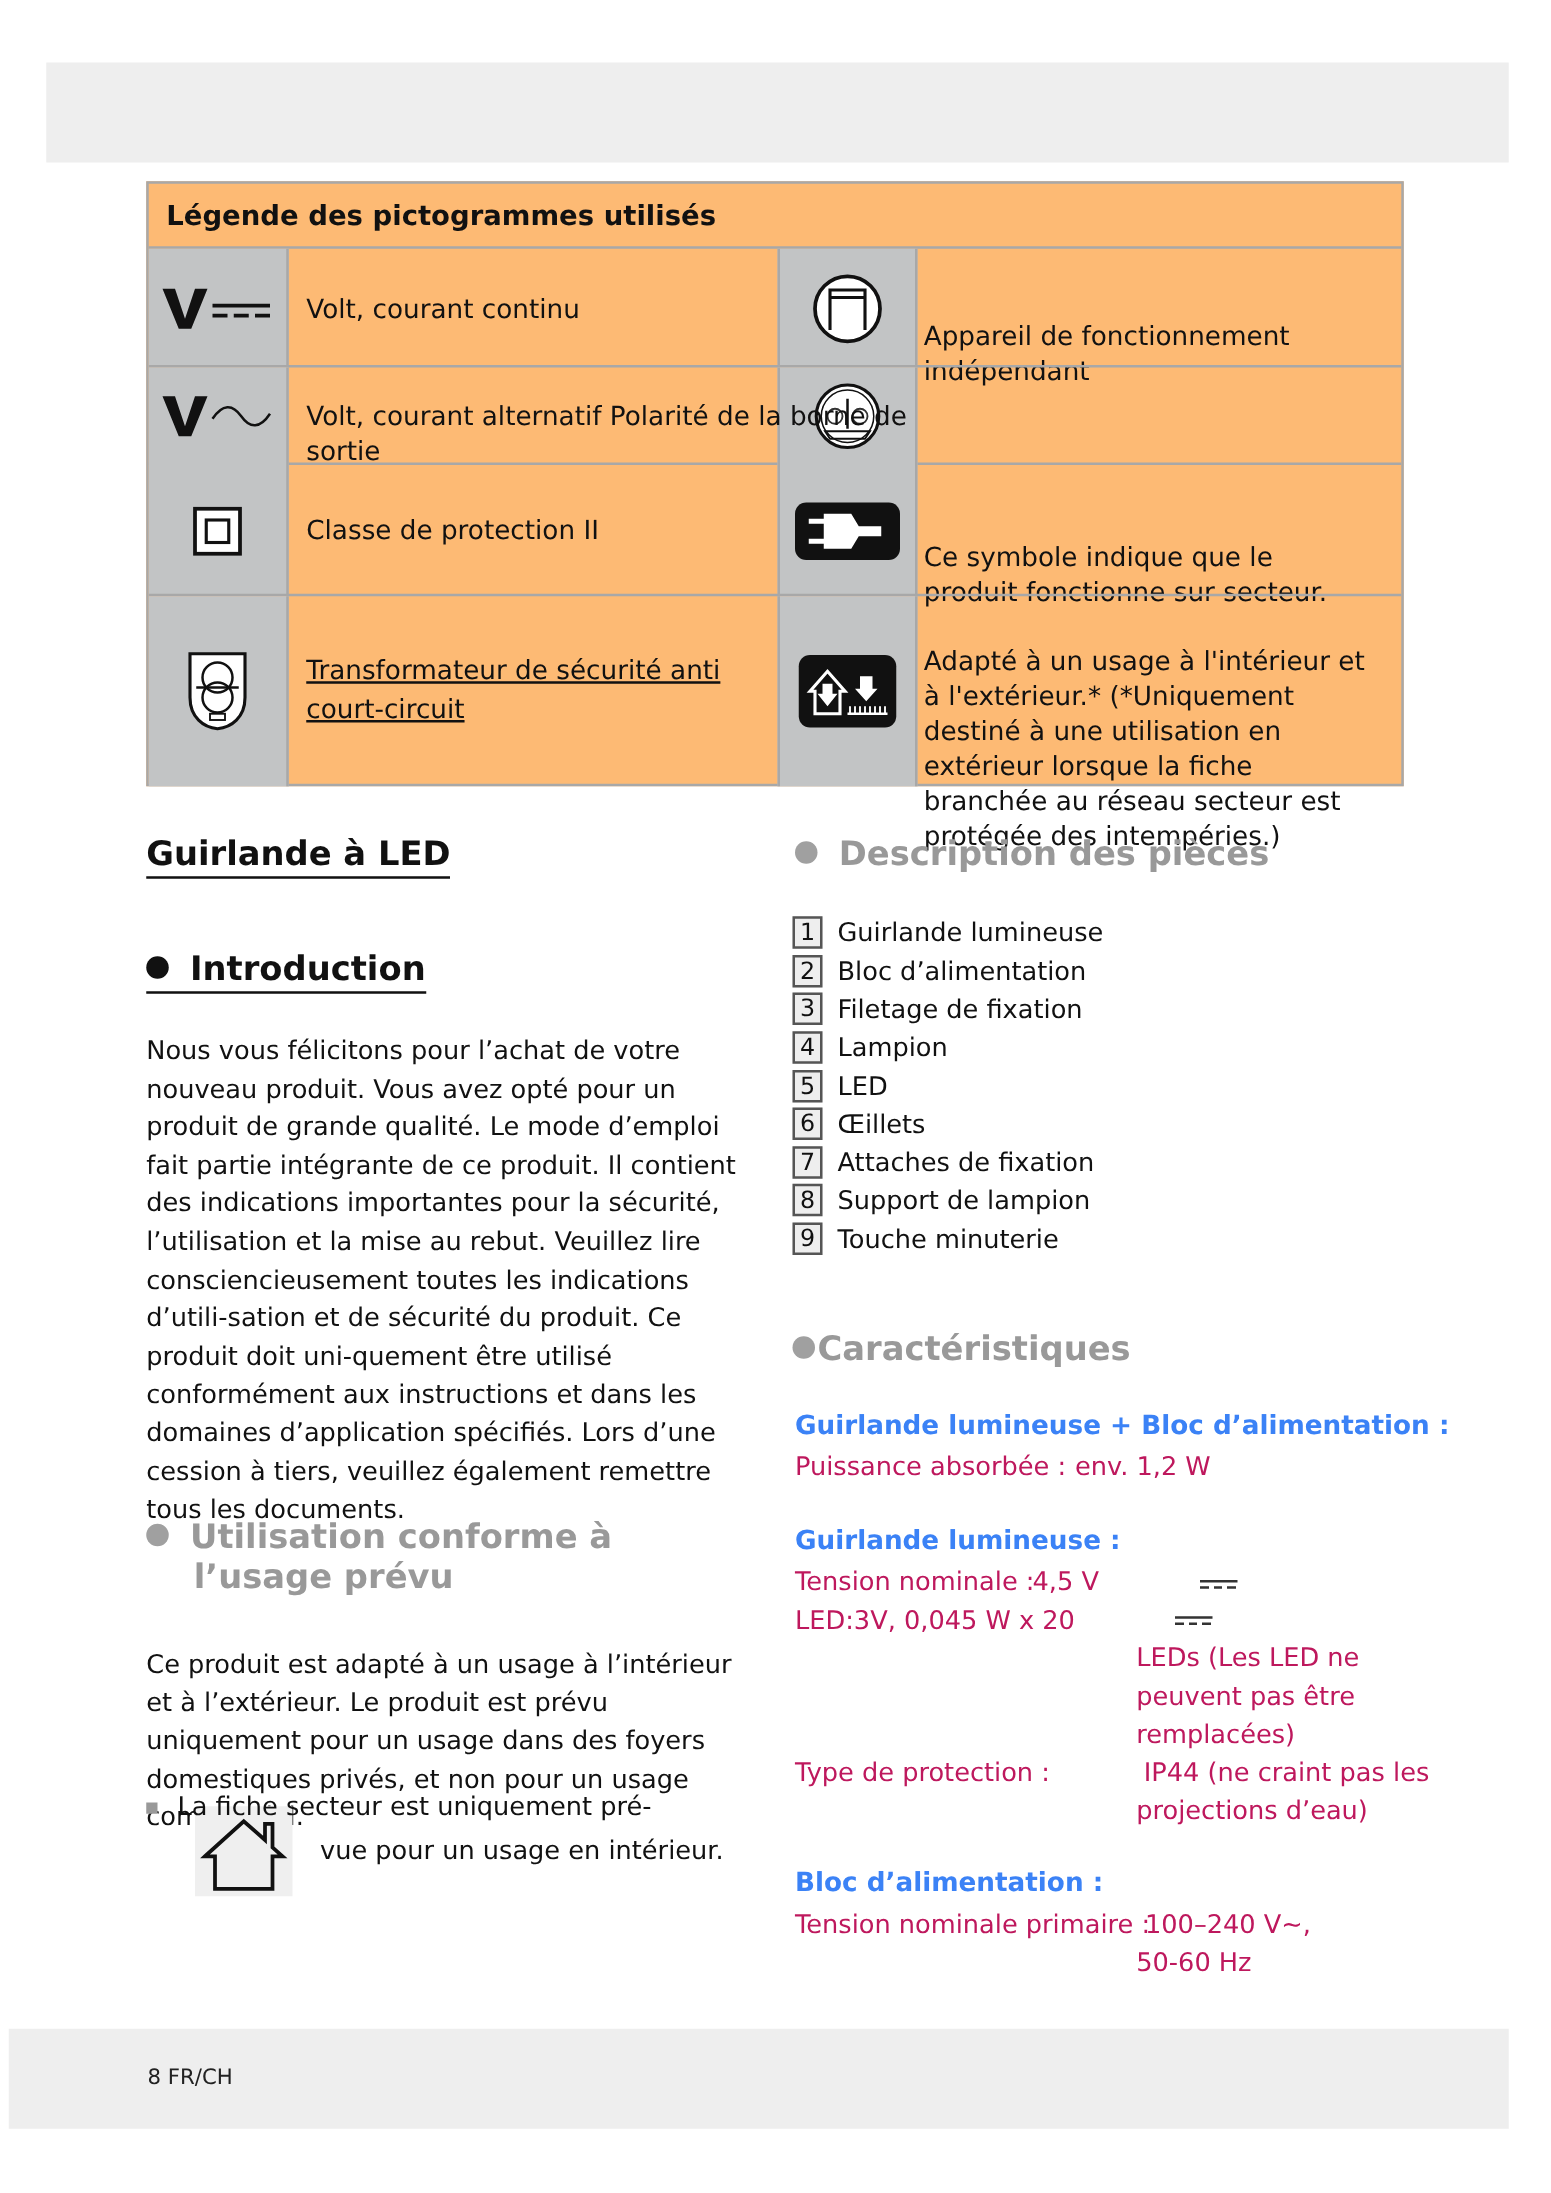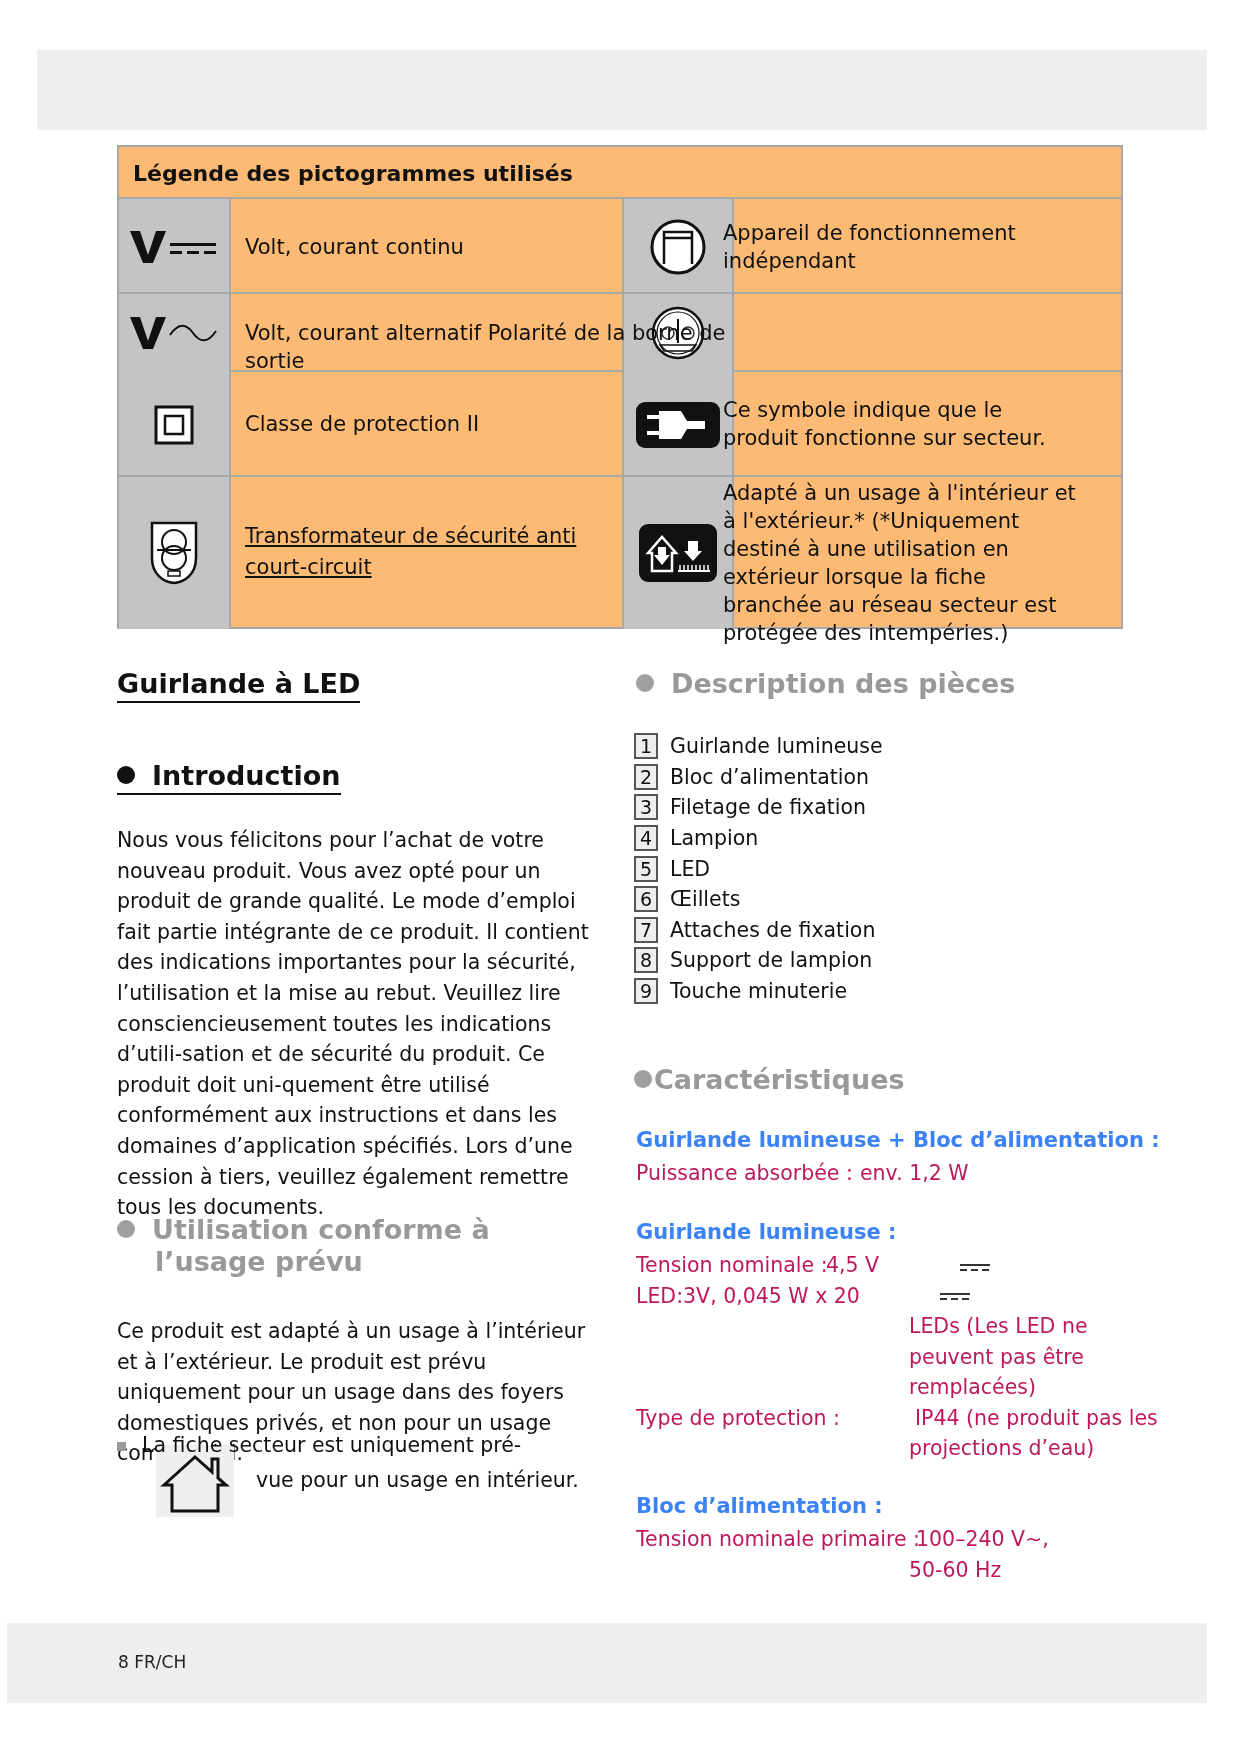--- a/index.html
+++ b/index.html
@@ -14,21 +14,21 @@
     
     .legend { position: absolute; left: 117px; top: 145px; width: 1006px; height: 484px;
       border: 2px solid #a8a8a8; box-sizing: border-box; background: #fdba74; }
     .legend-title { position: absolute; left: 14px; top: 14px; font-weight: bold; font-size: 22px; color: #111; }
     .legend-row { position: absolute; left: 0; width: 1002px; border-top: 2px solid #a8a8a8; }
     .cell-icon { position: absolute; top: 0; bottom: 0; background: #c2c4c5; display: flex; align-items: center; justify-content: center; }
     .cell-icon.l { left: 0; width: 110px; border-right: 2px solid #a8a8a8; }
     .cell-icon.r { left: 503px; width: 108px; border-left: 2px solid #a8a8a8; border-right: 2px solid #a8a8a8; }
     .cell-text { position: absolute; font-size: 21px; line-height: 28px; color: #111; }
     .cell-text.l { left: 126px; width: 360px; }
-    .cell-text.r { left: 604px; width: 360px; }
+    .cell-text.r { left: 620px; width: 360px; margin-top: 36px; }
 
     
     .h-main { position: absolute; left: 117px; top: 668px; font-size: 27px; font-weight: bold; color: #111;
       border-bottom: 2px solid #111; padding-bottom: 2px; }
     .h-sec { position: absolute; font-size: 27px; font-weight: bold; }
     .h-sec .dot { display: inline-block; width: 18px; height: 18px; border-radius: 50%; vertical-align: middle; margin-right: 17px; position: relative; top: -3px; }
     .h-intro { left: 117px; top: 760px; color: #111; border-bottom: 2px solid #111; padding-bottom: 2px; }
     .h-intro .dot { background: #111; }
     .h-grey { color: #999; }
     .h-grey .dot { background: #a0a0a0; }
@@ -218,21 +218,21 @@
 <div class="spec-bold" style="left:636px;top:1220px;">Guirlande lumineuse :</div>
 <div class="spec" style="left:636px;top:1250px;">Tension nominale :</div>
 <div class="spec" style="left:826px;top:1250px;">4,5 V</div>
 <div class="dc" style="left:960px;top:1264px;"></div>
 <div class="spec" style="left:636px;top:1281px;">LED:3V, 0,045 W x 20</div>
 <div class="dc" style="left:940px;top:1293px;"></div>
 <div class="spec" style="left:909px;top:1311px;">LEDs (Les LED ne</div>
 <div class="spec" style="left:909px;top:1342px;">peuvent pas être</div>
 <div class="spec" style="left:909px;top:1372px;">remplacées)</div>
 <div class="spec" style="left:636px;top:1403px;">Type de protection :</div>
-<div class="spec" style="left:915px;top:1403px;">IP44 (ne produit pas les</div>
+<div class="spec" style="left:915px;top:1403px;">IP44 (ne craint pas les</div>
 <div class="spec" style="left:909px;top:1433px;">projections d’eau)</div>
 
 <div class="spec-bold" style="left:636px;top:1494px;">Bloc d’alimentation :</div>
 <div class="spec" style="left:636px;top:1524px;">Tension nominale primaire :</div>
 <div class="spec" style="left:916px;top:1524px;">100–240 V∼,</div>
 <div class="spec" style="left:909px;top:1555px;">50-60 Hz</div>
 
 <div class="band-bottom"></div>
 <div class="footer-text">8  FR/CH</div>
 

